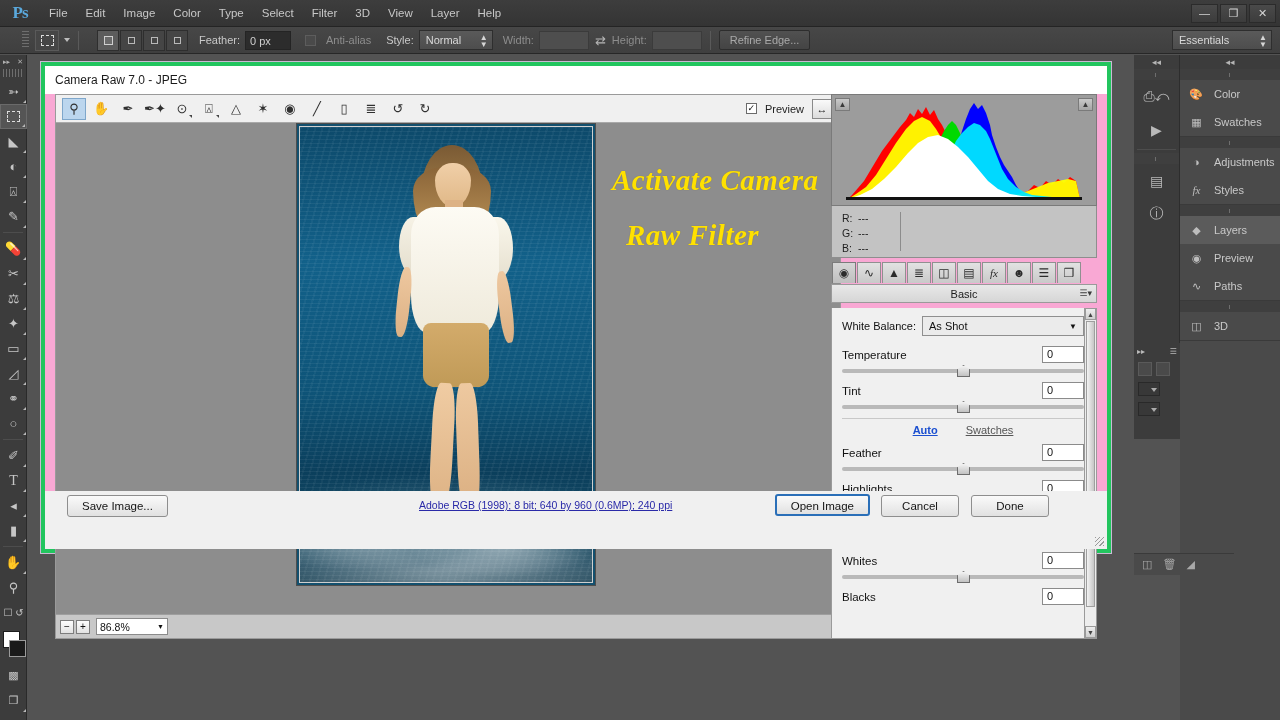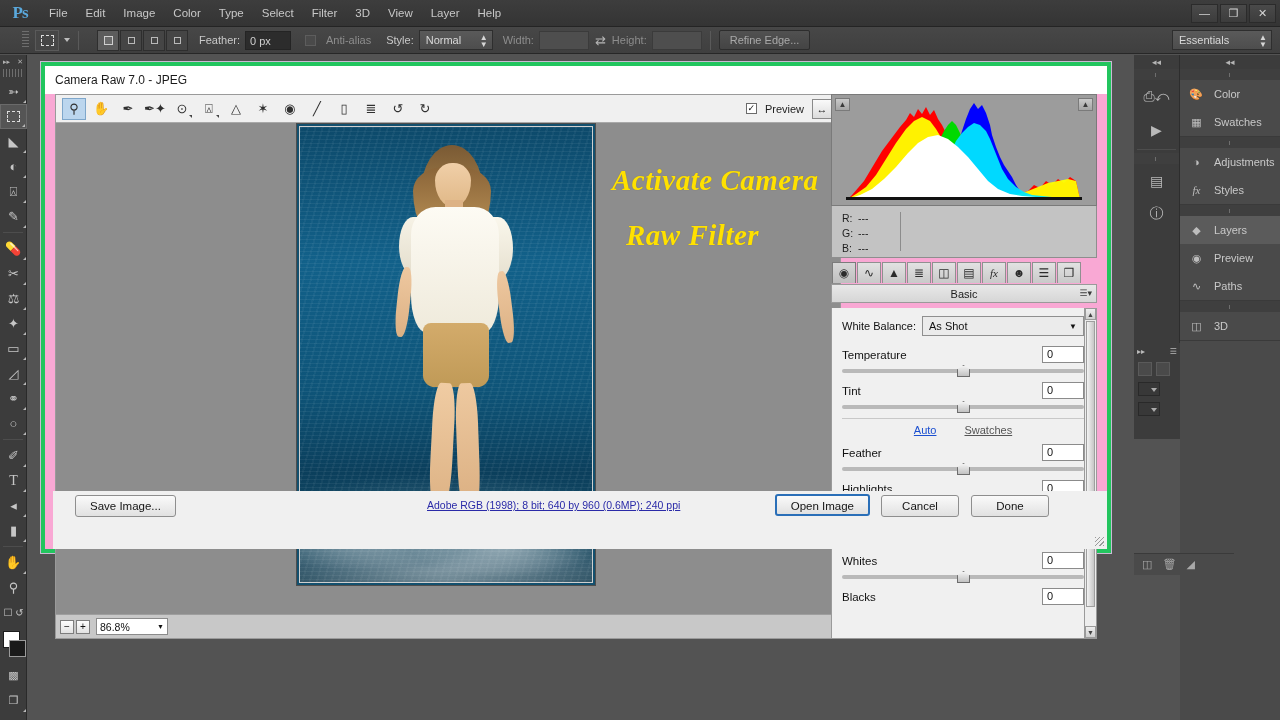--- a/index.html
+++ b/index.html
@@ -261,30 +261,30 @@
     clip-path:polygon(50% 0,100% 38%,100% 100%,0 100%,0 38%);}
   .bar-temp{ background:linear-gradient(to right,#1b23a8,#3a3fae 28%,#6f6e55 52%,#c9c75a 78%,#f4ef5b);}
   .bar-tint{ background:linear-gradient(to right,#3fae3f,#6f9f62 35%,#7b7b7b 50%,#9b6fa0 70%,#d442c9);}
   .bar-dark{ background:linear-gradient(to right,#2b2b2b,#d8d8d8);}
   .bar-contrast{ background:linear-gradient(to right,#8a8a8a 0%,#cfcfcf 45%,#9a9a9a 55%,#2e2e2e 100%);}
   .bar-gray{ background:#c2c2c2;}
   .bar-sh{ background:linear-gradient(to right,#1c1c1c,#d0d0d0);}
   .autodef{ display:flex; gap:28px; justify-content:center; padding:5px 0 6px;
     border-top:1px solid #c8c8c8; margin-bottom:2px;}
   .autodef a{ font-size:11px; text-decoration:underline; }
-  .a-auto{ color:#1b4fd0; }
+  .a-auto{ color:#1b4fd0;font-weight:bold; }
   .a-def{ color:#555; }
   .pscroll{ position:absolute; right:0; top:214px; bottom:0; width:13px; background:#ededed; border:1px solid #9a9a9a; border-top:none;}
   .pscroll .thumb{ position:absolute; left:1px; right:1px; top:1px; height:300px;
     background:linear-gradient(to right,#f3f3f3,#c6c6c6); border:1px solid #9e9e9e;}
   .pscroll .ar{ position:absolute; left:0; right:0; height:12px; display:flex;align-items:center;justify-content:center;
     font-size:7px; color:#444; background:linear-gradient(#eee,#cfcfcf); border:1px solid #9a9a9a;}
 
   
-  .cr-footer{ position:absolute; left:8px; right:0; bottom:0; height:58px; background:#f0f0f0;padding-left:8px;}
+  .cr-footer{ position:absolute; left:0; right:0; bottom:0; height:58px; background:#f0f0f0;padding-left:8px;}
   .btn-gray{ background:linear-gradient(#fafafa,#e1e1e1); border:1px solid #8e8e8e; border-radius:3px;
     height:22px; padding:0 14px; color:#141414; font-size:11.5px; line-height:20px; display:inline-block;}
   .btn-primary{ border:2px solid #2a6fb8; }
   .cr-info{ color:#2a2aa8; font-size:10.5px; text-decoration:underline;}
   .resize-grip{ position:absolute; right:3px; bottom:3px; width:9px;height:9px;
     background-image:repeating-linear-gradient(135deg,#9a9a9a 0 1px,transparent 1px 3px);}
 
   a{ cursor:default; }
 </style>
 </head>

